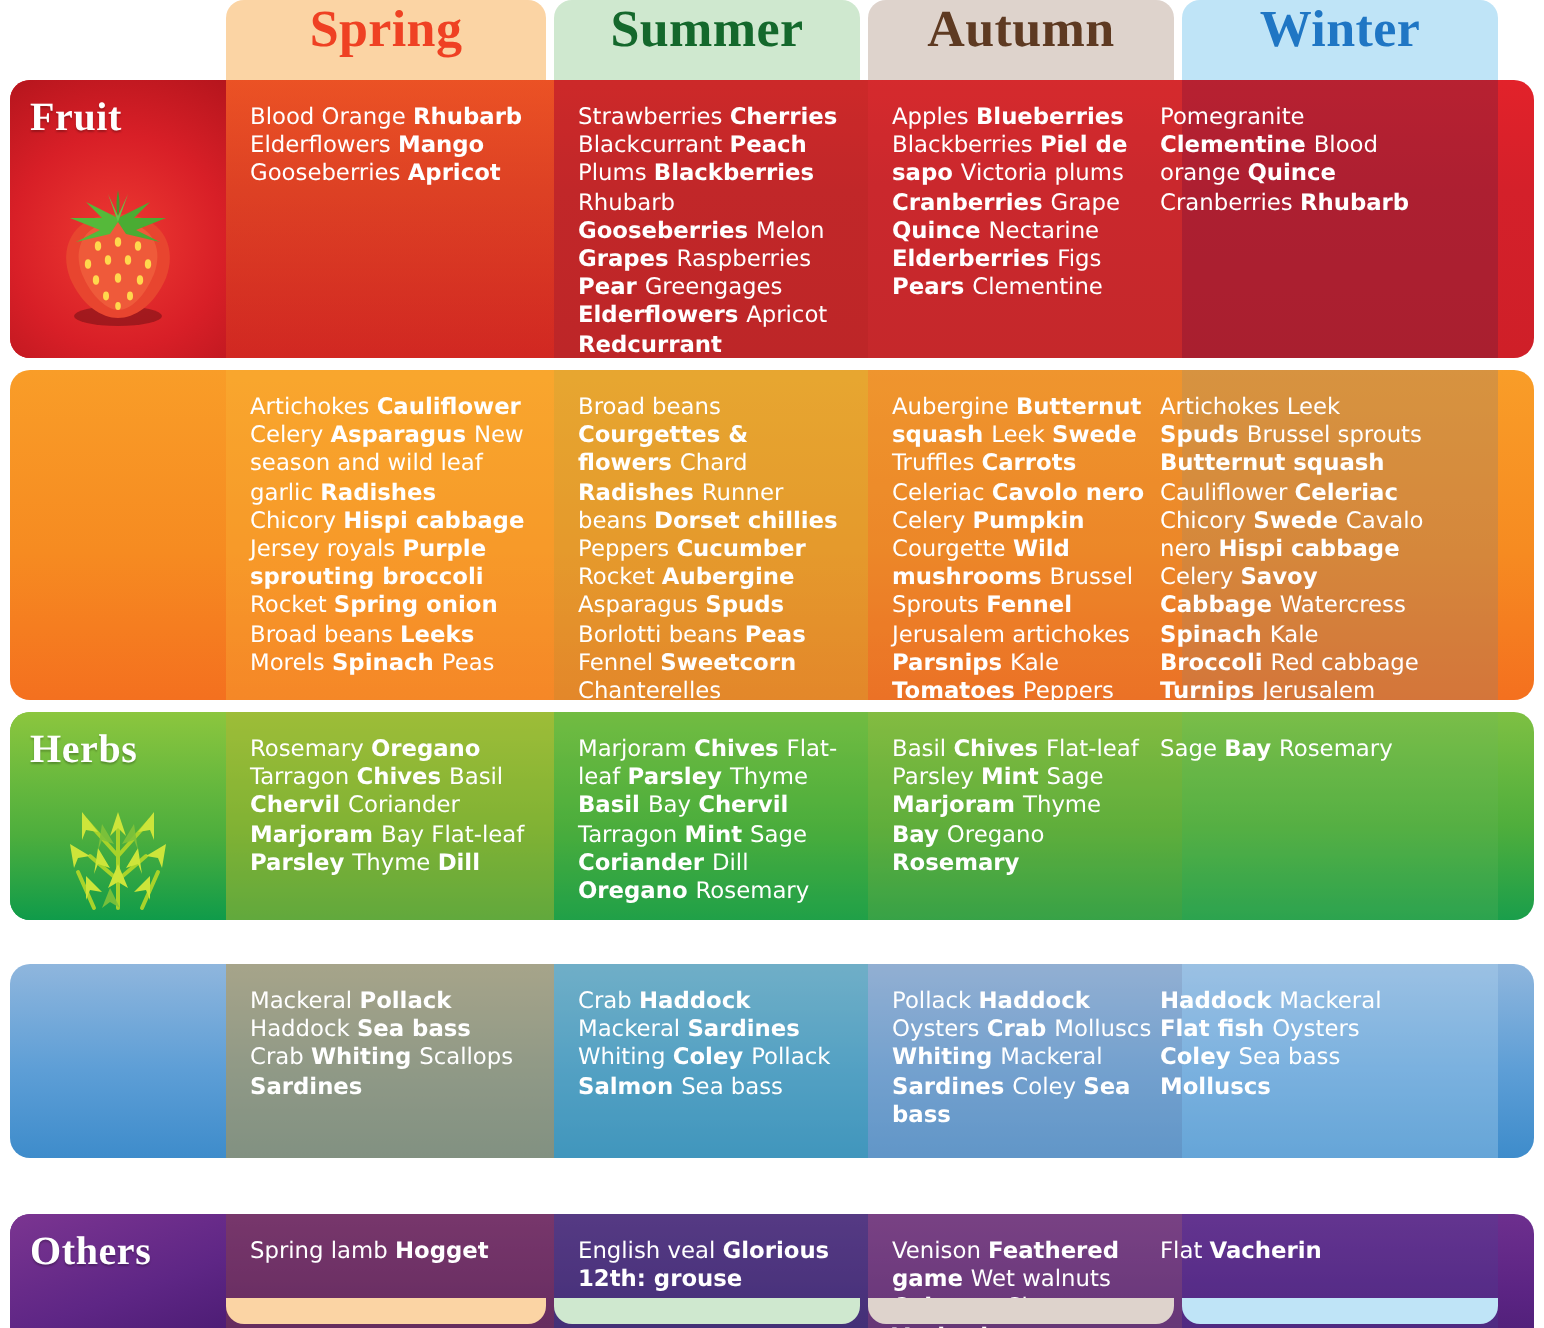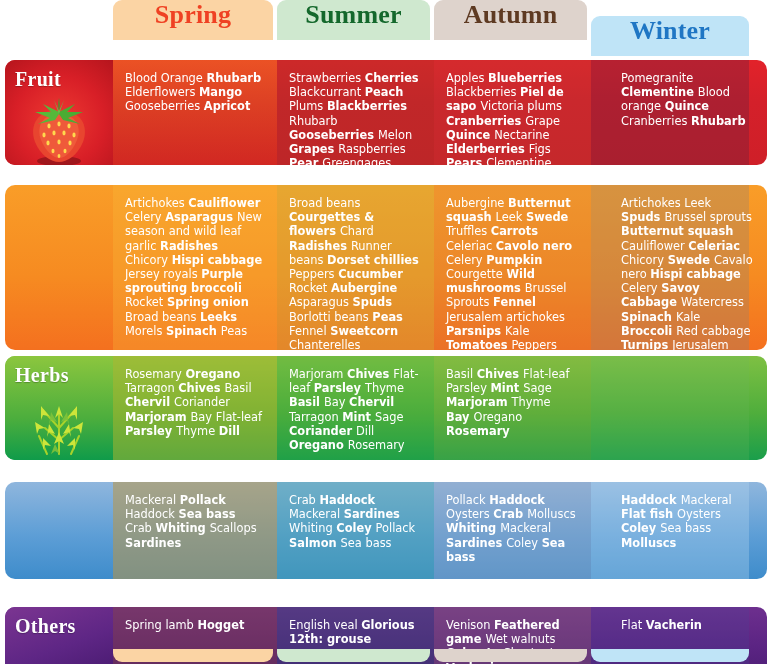--- a/index.html
+++ b/index.html
@@ -16,21 +16,21 @@
   .season-head {
     position: absolute; top: 0; height: 40px;
     border-radius: 9px 9px 0 0;
     display: flex; align-items: flex-start; justify-content: center;
     font-family: "Liberation Serif", serif;
     font-weight: bold; font-size: 26px; letter-spacing: .2px;
   }
   .sh-spring { left: 113px; width: 160px; background: #fbd4a4; color: #ef4123; }
   .sh-summer { left: 277px; width: 153px; background: #cfe8cf; color: #14682c; }
   .sh-autumn { left: 434px; width: 153px; background: #ded3cc; color: #5e3a22; }
-  .sh-winter { left: 591px; width: 158px; background: #bfe4f7; color: #1f76c4; margin-top: 16px; }
+  .sh-winter { left: 591px; width: 158px; background: #bfe4f7; color: #1f76c4; }
 
   
   .row { position: absolute; left: 0; width: 772px; }
   .row-band {
     position: absolute; left: 5px; top: 0; width: 762px; height: 100%;
     border-radius: 10px;
     overflow: hidden;
   }
   .row-base { position: absolute; inset: 0; }
 
@@ -63,26 +63,26 @@
   .cell {
     position: absolute; top: 0; height: 100%;
     padding: 11px 10px 6px 12px;
     color: #ffffff;
     font-size: 11.4px; line-height: 14.2px;
     font-family: "DejaVu Sans", sans-serif;
   }
   .c-spring { left: 113px; width: 160px; }
   .c-summer { left: 277px; width: 153px; }
   .c-autumn { left: 434px; width: 153px; }
-  .c-winter { left: 609px; width: 155px; }
+  .c-winter { left: 568px; width: 155px; }
   .cell b { font-weight: bold; }
   .cell span { font-weight: normal; }
 
   
-  #row-fruit      { top: 40px;  height: 105px; margin-top: 20px; }
+  #row-fruit      { top: 40px;  height: 139px; }
   #row-vegetables { top: 185px; height: 165px; }
   #row-herbs      { top: 356px; height: 104px; }
   #row-fish       { top: 482px; height: 97px;  }
   #row-others     { top: 585px; height: 72px; margin-top: 22px;  }
 
   .base-fruit      { background: linear-gradient(180deg,#e2222a 0%,#d4202a 40%,#cf1f28 100%); }
   .base-vegetables { background: linear-gradient(180deg,#f99d28 0%,#f68b21 55%,#f4701f 100%); }
   .base-herbs      { background: linear-gradient(180deg,#7ec043 0%,#4fae3c 55%,#1a9e4b 100%); }
   .base-fish       { background: linear-gradient(180deg,#8fb6dd 0%,#5d9ed6 55%,#3e8ccb 100%); }
   .base-others     { background: linear-gradient(180deg,#6d2f8e 0%,#5b2483 55%,#4b1e74 100%); }
@@ -240,20 +240,21 @@
             <path d="M34 24 L40 34 L34 32 L32 37 Z"></path>
             <path d="M50 24 L44 34 L50 32 L52 37 Z"></path>
             <path d="M38 56 L43 66 L38 63 L34 66 Z"></path>
           </g>
         </svg>
       </div>
     </div>
     <div class="cell c-spring"><span>Rosemary </span><b>Oregano </b><span>Tarragon </span><b>Chives </b><span>Basil </span><b>Chervil </b><span>Coriander </span><b>Marjoram </b><span>Bay Flat-leaf </span><b>Parsley </b><span>Thyme </span><b>Dill</b></div>
     <div class="cell c-summer"><span>Marjoram </span><b>Chives </b><span> Flat-leaf </span><b>Parsley </b><span>Thyme </span><b>Basil </b><span>Bay </span><b>Chervil </b><span>Tarragon </span><b>Mint </b><span>Sage </span><b>Coriander </b><span>Dill </span><b>Oregano </b><span>Rosemary</span></div>
     <div class="cell c-autumn"><span>Basil </span><b>Chives </b><span> Flat-leaf Parsley </span><b>Mint </b><span>Sage </span><b>Marjoram </b><span>Thyme </span><b>Bay </b><span>Oregano </span><b>Rosemary</b></div>
+    <div class="cell c-winter"><span>Sage </span><b>Bay </b><span>Rosemary</span></div>
   </div>
 
   <div class="row" id="row-fish">
     <div class="row-band">
       <div class="row-base base-fish"></div>
       <div class="tint t-spring"></div>
       <div class="tint t-summer"></div>
       <div class="tint t-autumn"></div>
       <div class="tint t-winter"></div>
     </div>

